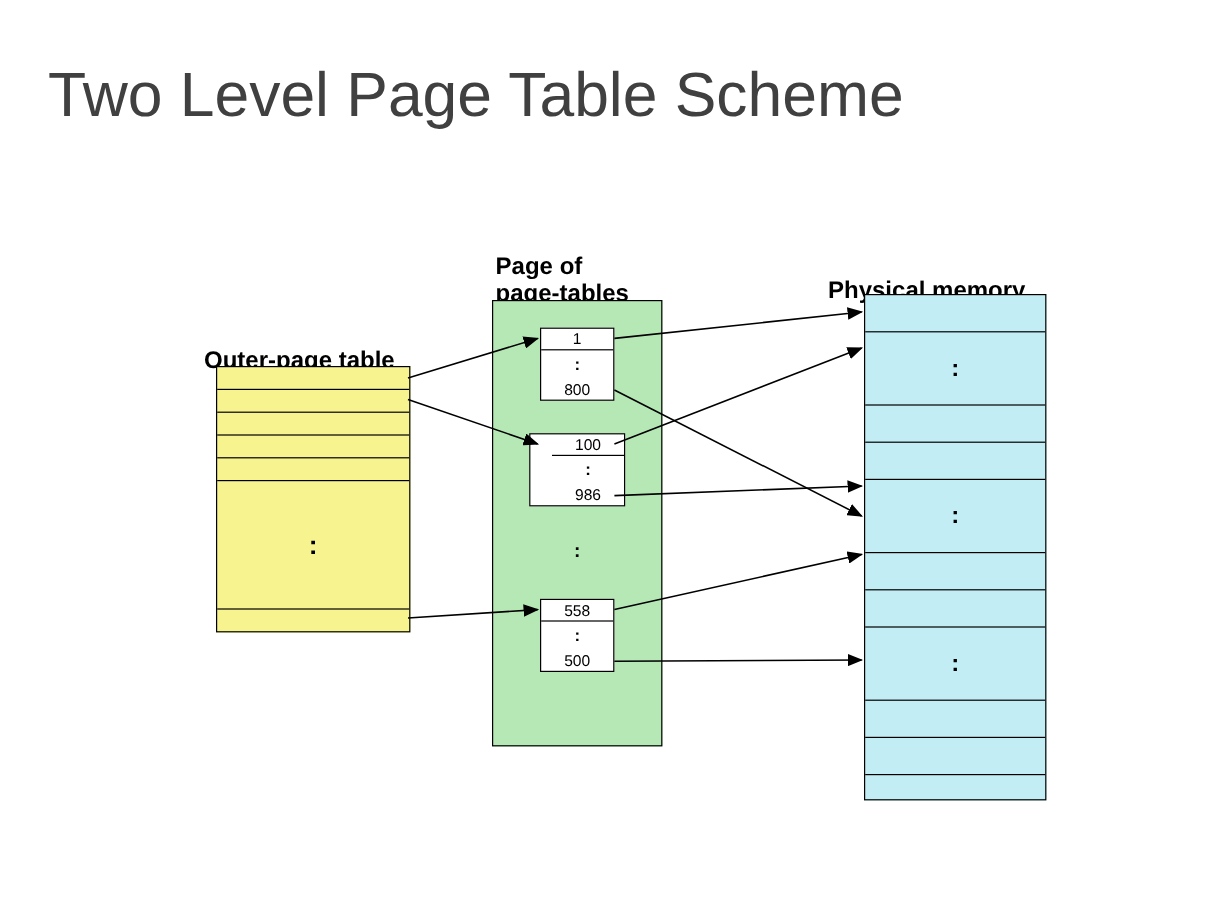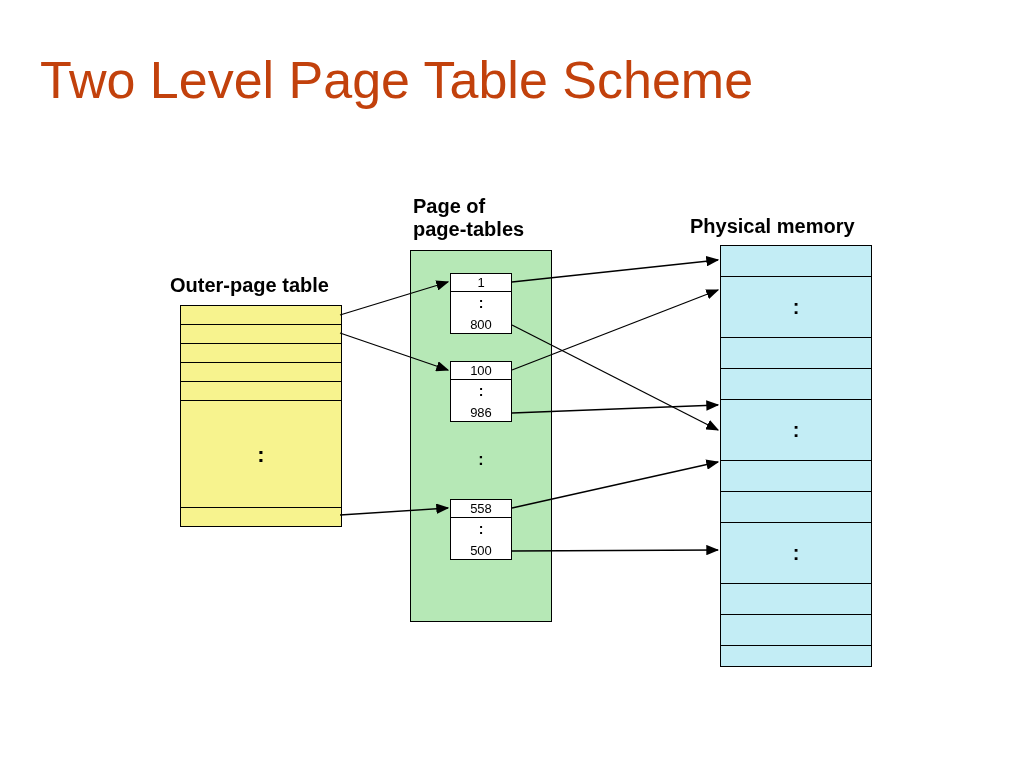--- a/index.html
+++ b/index.html
@@ -11,27 +11,28 @@
     font-family: Arial, Helvetica, sans-serif;
     position: relative;
     overflow: hidden;
   }
   .title {
     position: absolute;
     left: 40px;
     top: 50px;
     font-size: 52px;
     font-weight: 400;
-    color: #c2410c;
+    color: #404040;
   }
   .label {
     position: absolute;
     font-size: 20px;
     font-weight: bold;
     color: #000;
+    margin-top: 16px;
   }
   .outer-table {
     position: absolute;
     left: 180px;
     top: 305px;
     width: 160px;
     height: 220px;
     background: #f7f38e;
     border: 1px solid #000;
     display: flex;
@@ -143,21 +144,21 @@
   <div class="outer-big">:</div>
   <div style="height:18px; border-top:1px solid #000;"></div>
 </div>
 
 <div class="green-block">
   <div class="inner-table" style="top:22px;">
     <div class="inner-cell">1</div>
     <div class="inner-dots">:</div>
     <div class="inner-cell">800</div>
   </div>
-  <div class="inner-table" style="top:110px;">
+  <div class="inner-table" style="top:110px;padding-left:18px;">
     <div class="inner-cell">100</div>
     <div class="inner-dots">:</div>
     <div class="inner-cell">986</div>
   </div>
   <div class="gap-dots" style="top:205px;">:</div>
   <div class="inner-table" style="top:248px;">
     <div class="inner-cell">558</div>
     <div class="inner-dots">:</div>
     <div class="inner-cell">500</div>
   </div>

